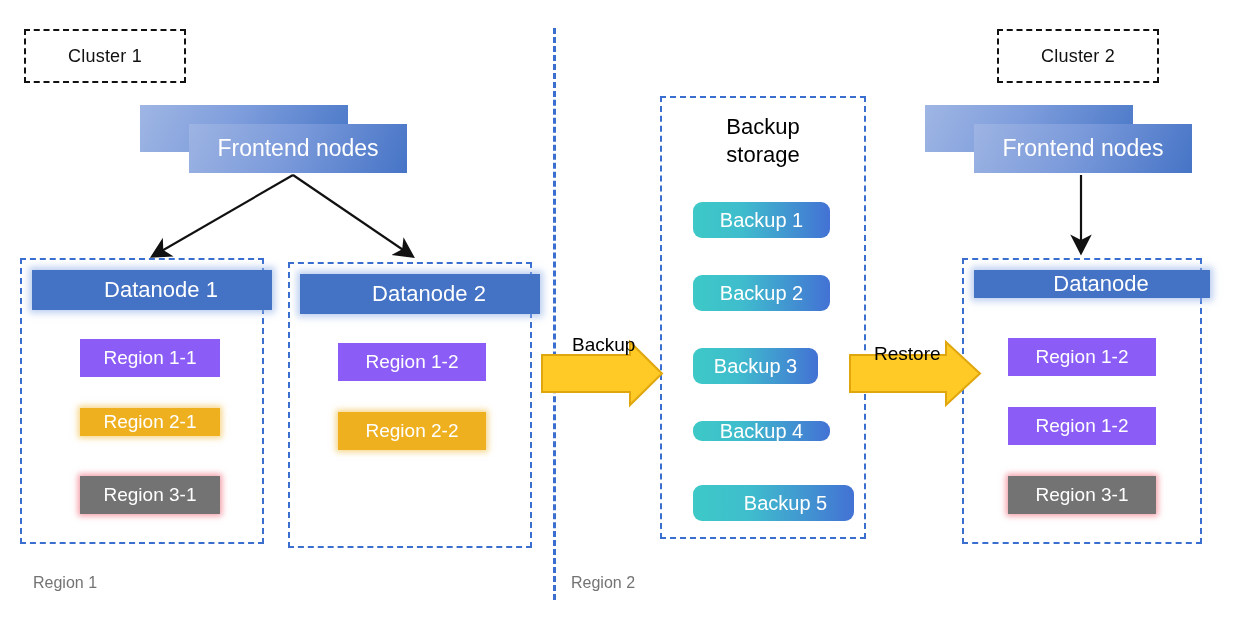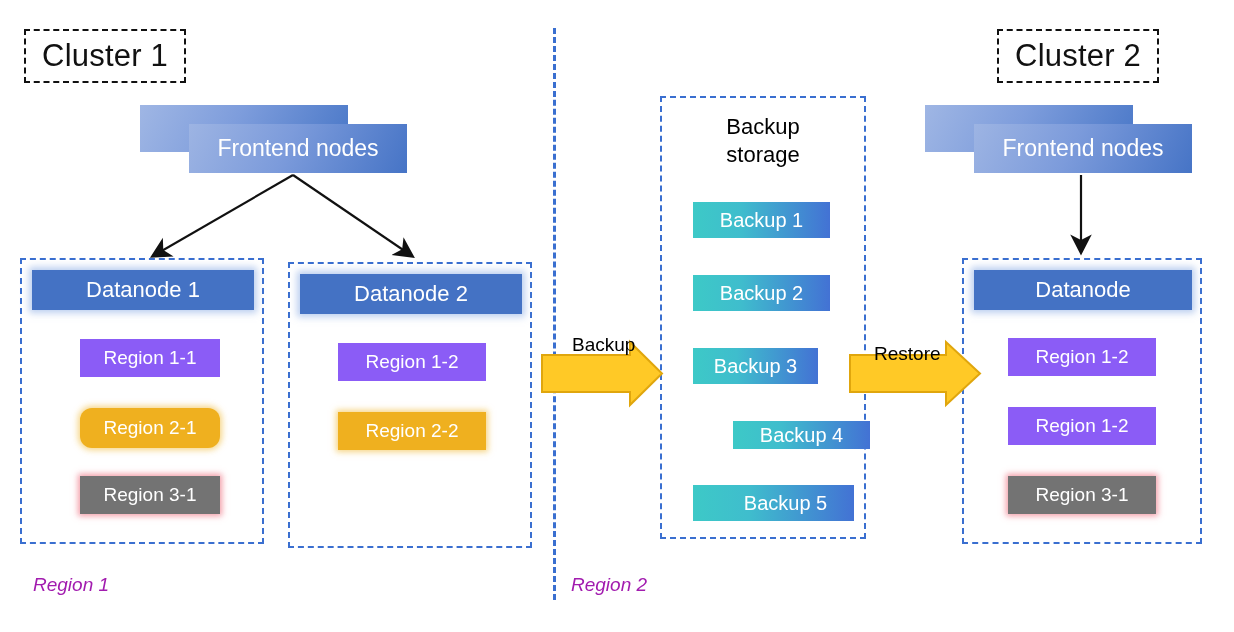--- a/index.html
+++ b/index.html
@@ -17,21 +17,21 @@
   .abs{position:absolute;}
 
   
   .cluster-tag{
     border:2px dashed #111111;
     background:#ffffff;
     display:flex;
     align-items:center;
     justify-content:center;
     color:#111111;
-    font-size:31px;
+    font-size:18px;
     letter-spacing:.2px;
     white-space:nowrap;
   }
 
   
   .stack{position:absolute;}
   .stack .layer-back{
     position:absolute;
     left:0;top:0;
     width:208px;height:47px;
@@ -54,20 +54,21 @@
     box-sizing:border-box;
   }
   .node-head{
     position:absolute;
     background:#4472c4;
     color:#ffffff;
     font-size:22px;
     display:flex;align-items:center;justify-content:center;
     white-space:nowrap;
     box-shadow:0 0 7px 3px rgba(150,180,230,.65);
+    padding-left:18px;
   }
   .region{
     position:absolute;
     display:flex;align-items:center;justify-content:center;
     color:#ffffff;
     font-size:19px;
     white-space:nowrap;
   }
   .region.green{background:#8b5cf6;box-shadow:none;}
   .region.yellow{background:#efb01f;box-shadow:0 0 6px 2px rgba(239,176,31,.55);}
@@ -88,42 +89,42 @@
     line-height:1.25;
     width:100%;
   }
   .backup{
     position:absolute;
     background:linear-gradient(90deg,#3dc9c7 0%,#3fbdcd 35%,#4372d4 100%);
     color:#ffffff;
     font-size:20px;
     display:flex;align-items:center;justify-content:center;
     white-space:nowrap;
+    border-radius:9px;
   }
 
   
   .divider{
     position:absolute;
     border-left:3px dashed #3a6fd0;
     height:572px;
   }
 
   
   .arrow-label{
     position:absolute;
     color:#000000;
     font-size:19px;
     white-space:nowrap;
   }
   .bottom-label{
     position:absolute;
-    color:#a21caf;
-    font-size:19px;
-    white-space:nowrap;
-    font-style:italic;
+    color:#737373;
+    font-size:16px;
+    white-space:nowrap;
   }
   svg{position:absolute;left:0;top:0;overflow:visible;}
 </style>
 </head>
 <body>
 
 <div id="canvas">
 
   <div class="divider abs" style="left:553px;top:28px;"></div>
 
@@ -163,21 +164,21 @@
     <line x1="1081" y1="175" x2="1081" y2="252" stroke="#111111" stroke-width="2.2" marker-end="url(#ah)"></line>
   </svg>
 
   <div class="node-box" style="left:20px;top:258px;width:244px;height:286px;">
     <div class="node-head" style="left:10px;top:10px;width:222px;height:40px;">
       <span>Datanode 1</span>
     </div>
     <div class="region green" style="left:58px;top:79px;width:140px;height:38px;">
       <span>Region 1-1</span>
     </div>
-    <div class="region yellow" style="left:58px;top:148px;width:140px;height:40px;border-radius:12px;">
+    <div class="region yellow" style="left:58px;top:148px;width:140px;height:28px;">
       <span>Region 2-1</span>
     </div>
     <div class="region red" style="left:58px;top:216px;width:140px;height:38px;">
       <span>Region 3-1</span>
     </div>
   </div>
 
   <div class="node-box" style="left:288px;top:262px;width:244px;height:286px;">
     <div class="node-head" style="left:10px;top:10px;width:222px;height:40px;">
       <span>Datanode 2</span>
@@ -198,30 +199,30 @@
 
     <div class="backup" style="left:31px;top:104px;width:137px;height:36px;">
       <span>Backup 1</span>
     </div>
     <div class="backup" style="left:31px;top:177px;width:137px;height:36px;">
       <span>Backup 2</span>
     </div>
     <div class="backup" style="left:31px;top:250px;width:125px;height:36px;">
       <span>Backup 3</span>
     </div>
-    <div class="backup" style="left:31px;top:323px;width:137px;height:28px;margin-left:40px;">
+    <div class="backup" style="left:31px;top:323px;width:137px;height:20px;">
       <span>Backup 4</span>
     </div>
     <div class="backup" style="left:31px;top:387px;width:137px;height:36px;padding-left:24px;">
       <span>Backup 5</span>
     </div>
   </div>
 
   <div class="node-box" style="left:962px;top:258px;width:240px;height:286px;">
-    <div class="node-head" style="left:10px;top:10px;width:218px;height:40px;text-align:right;">
+    <div class="node-head" style="left:10px;top:10px;width:218px;height:28px;text-align:right;">
       <span>Datanode</span>
     </div>
     <div class="region green" style="left:44px;top:78px;width:148px;height:38px;">
       <span>Region 1-2</span>
     </div>
     <div class="region green" style="left:44px;top:147px;width:148px;height:38px;">
       <span>Region 1-2</span>
     </div>
     <div class="region red" style="left:44px;top:216px;width:148px;height:38px;">
       <span>Region 3-1</span>

